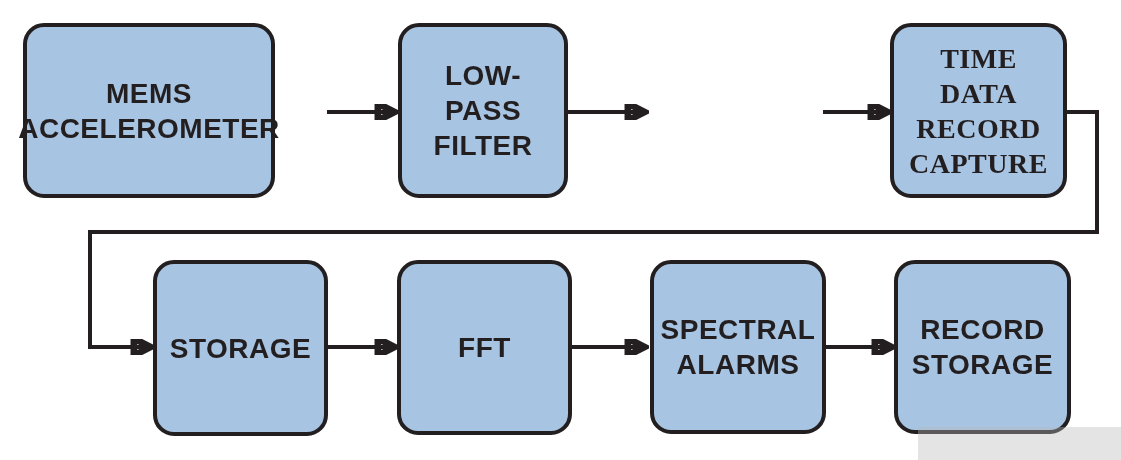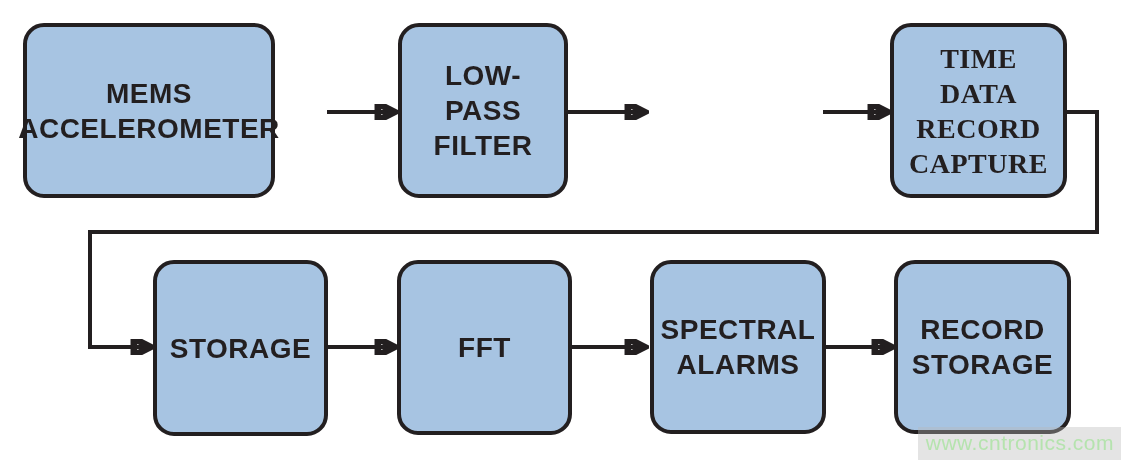--- a/index.html
+++ b/index.html
@@ -117,15 +117,14 @@
   <div class="node n7">
     <span class="label">SPECTRAL
 ALARMS</span>
   </div>
   <div class="node n8">
     <span class="label">RECORD
 STORAGE</span>
   </div>
 
   <div class="watermark-band"></div>
-  <div class="watermark-text">www.cntronics.com</div>
 
 </div>
 
 </body></html>

